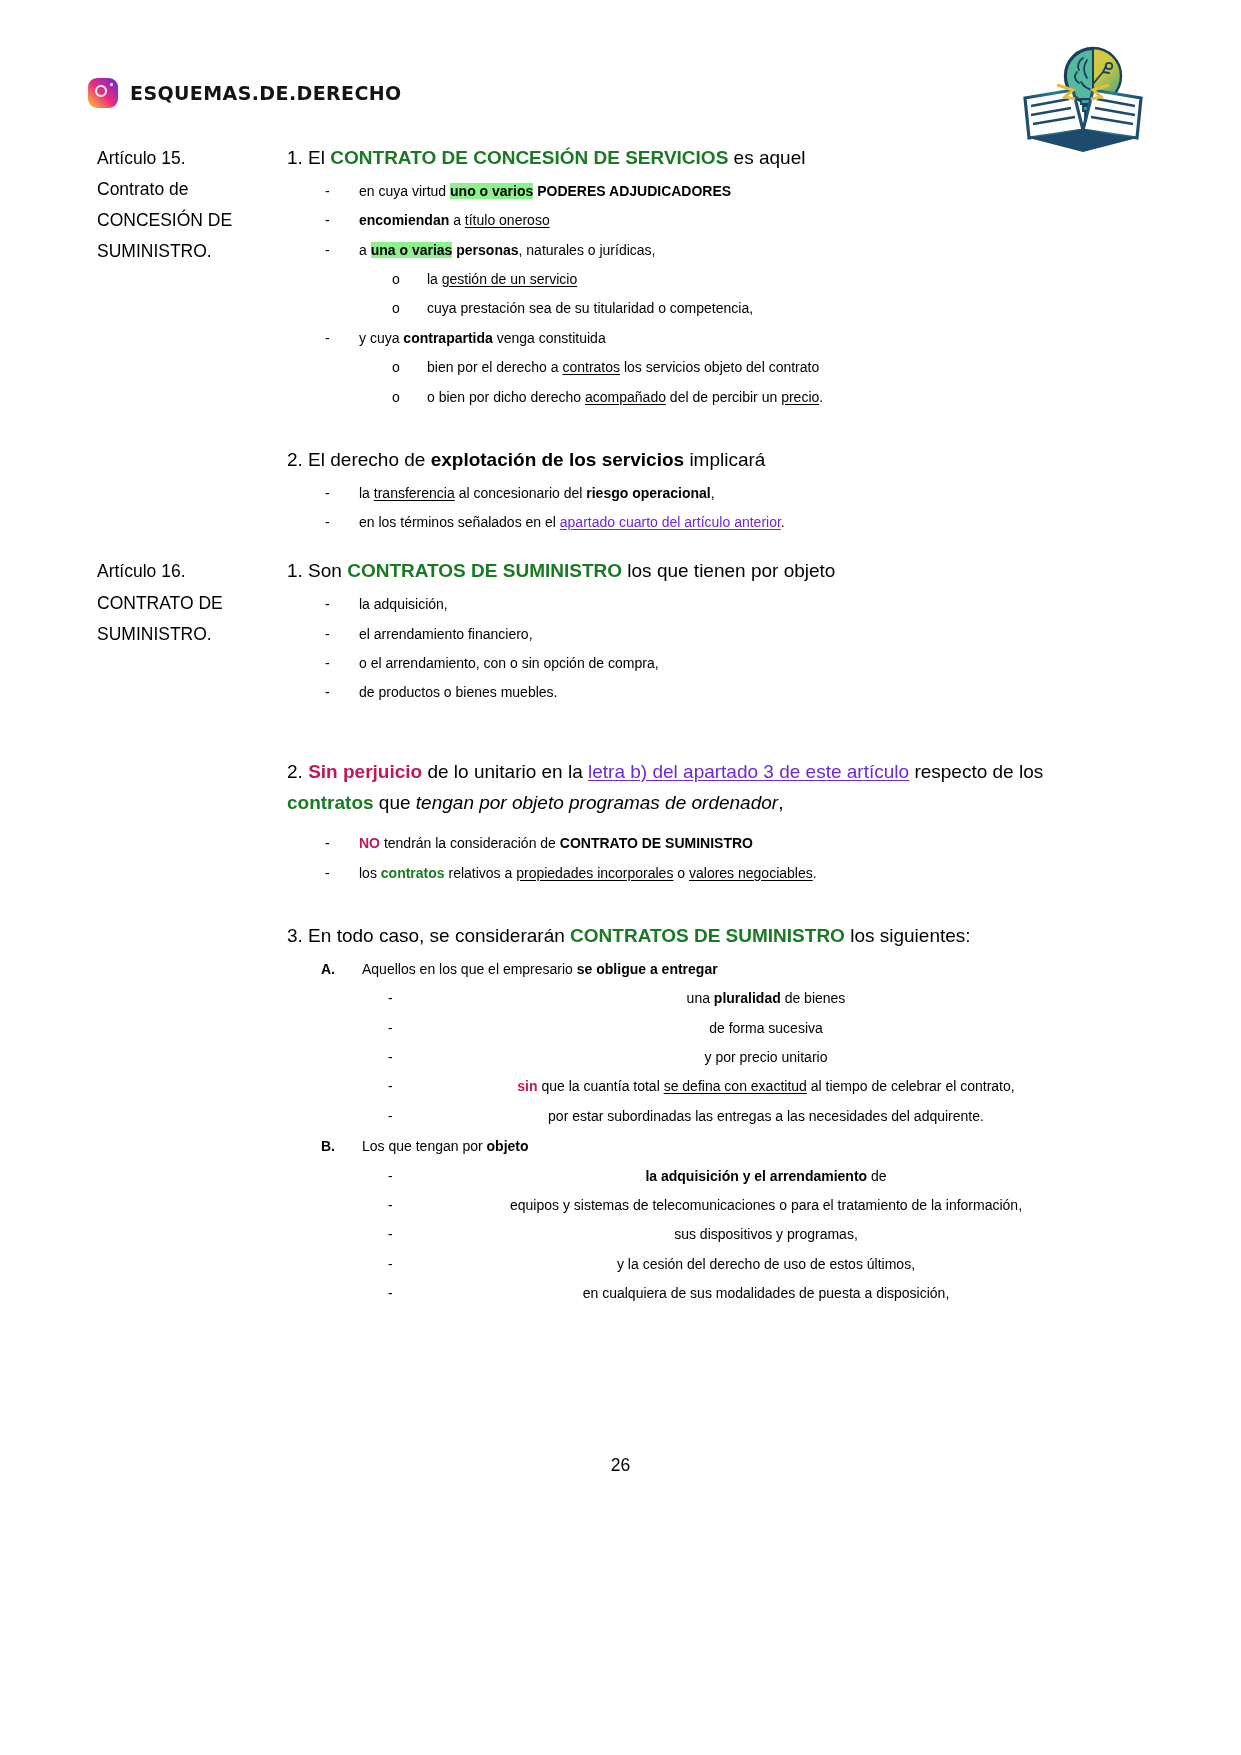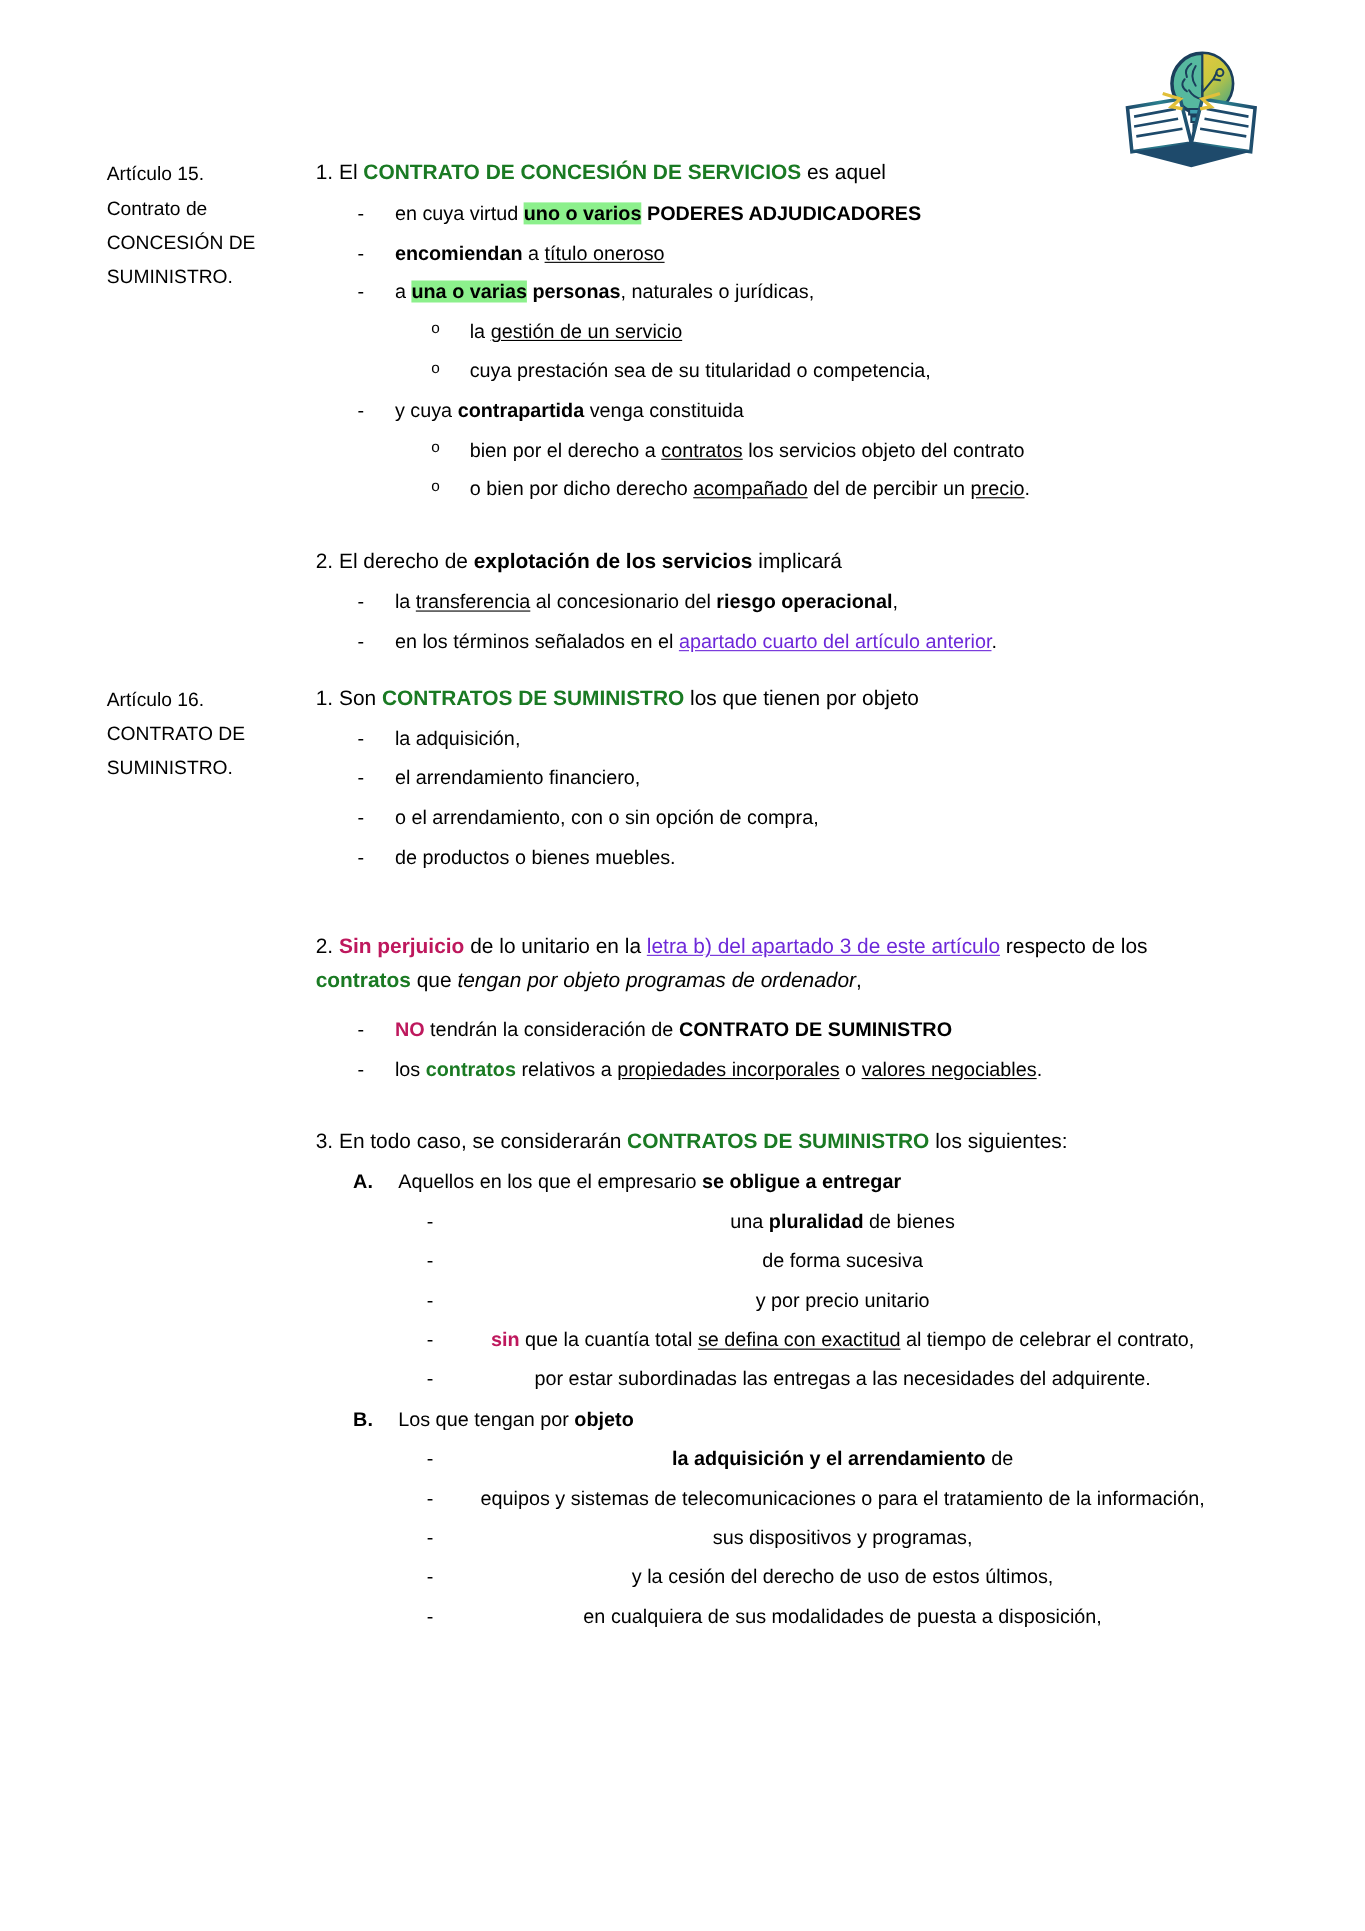--- a/index.html
+++ b/index.html
@@ -128,21 +128,21 @@
 
   ul.dash, ul.circ, ul.alpha {
     list-style: none;
     margin: 0;
     padding: 0;
   }
   ul.dash > li,
   ul.circ > li,
   ul.alpha > li {
     position: relative;
-    font-size: 18px;
+    font-size: 14px;
     line-height: 1.60;
     margin: 0 0 7px 0;
   }
   
   ul.dash.lvl1 > li { padding-left: 72px; }
   ul.dash.lvl1 > li::before {
     content: "-";
     position: absolute;
     left: 38px;
     top: 0;
@@ -198,20 +198,24 @@
     font-size: 17.5px;
     color: #000;
   }
 </style>
 </head>
 <body>
 
 <div class="page">
 
   <div class="header">
+    <div class="brand">
+      <span class="ig-icon"></span>
+      <span class="brand-text">ESQUEMAS.DE.DERECHO</span>
+    </div>
 
     <svg class="logo-mark" viewBox="0 0 132 118">
       <defs>
         <linearGradient id="bulbg" x1="0" y1="0" x2="1" y2="1">
           <stop offset="0%" stop-color="#f5c542"></stop>
           <stop offset="55%" stop-color="#c8c93f"></stop>
           <stop offset="100%" stop-color="#2f9e8f"></stop>
         </linearGradient>
         <linearGradient id="bookg" x1="0" y1="0" x2="1" y2="0">
           <stop offset="0%" stop-color="#1e4a6b"></stop>
@@ -430,14 +434,15 @@
               </ul>
             </li>
           </ul>
 
         </td>
       </tr>
 
     </tbody>
   </table>
 
+  <div class="page-number">26</div>
 
 </div>
 
 </body></html>

